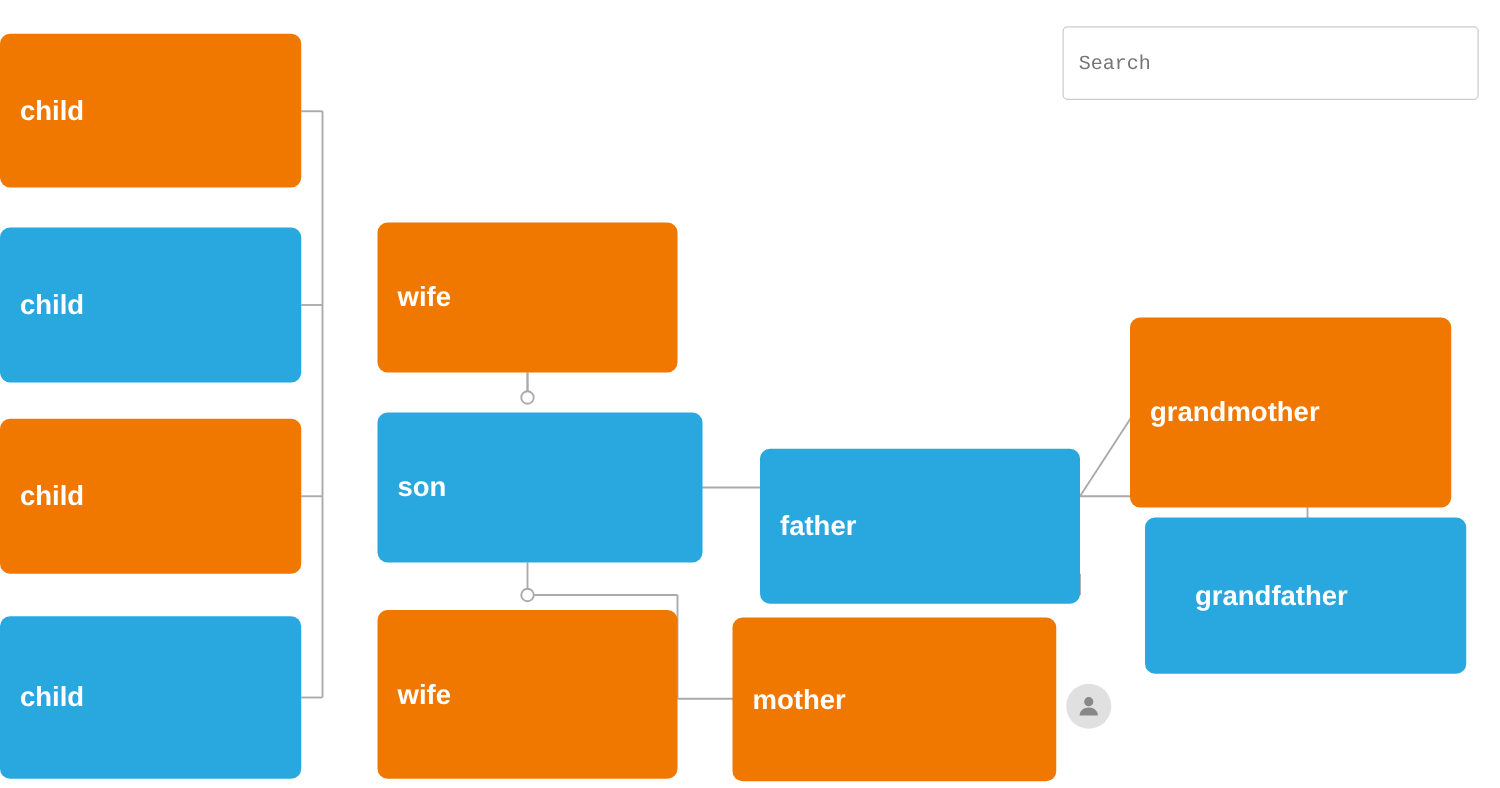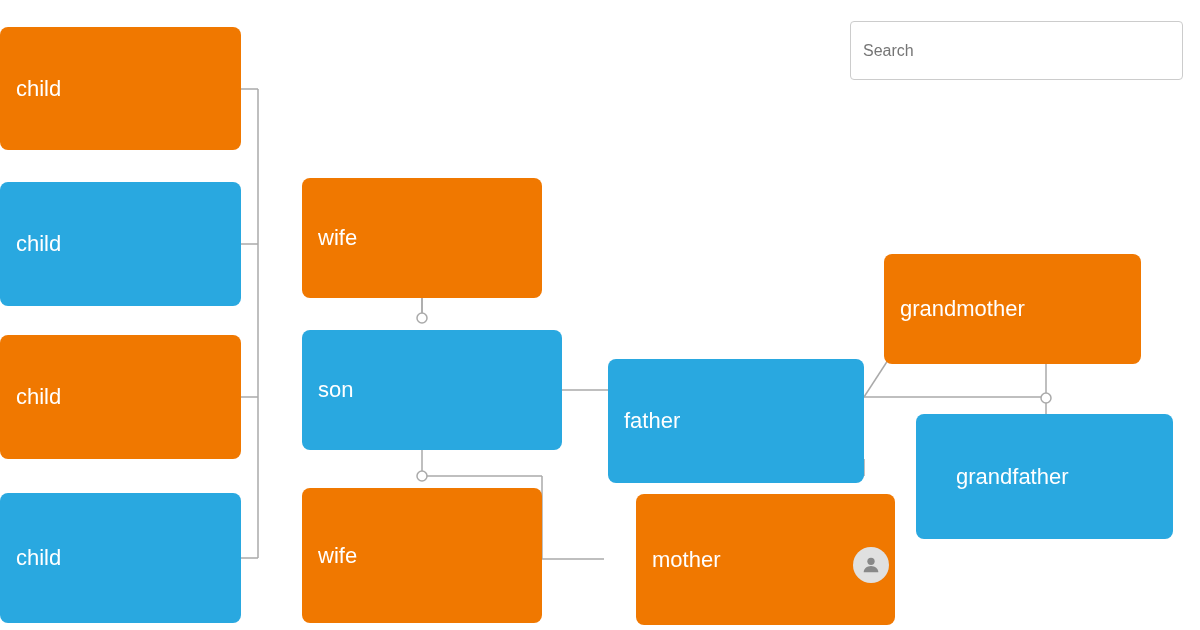--- a/index.html
+++ b/index.html
@@ -21,30 +21,31 @@
 
     .search-input {
       width: 100%;
       height: 59px;
       border: 1px solid #cccccc;
       border-radius: 4px;
       padding: 0 12px;
       font-size: 16px;
       color: #999;
       outline: none;
+      font-family: Liberation Mono, monospace;
     }
 
     .node {
       position: absolute;
       border-radius: 8px;
       display: flex;
       align-items: center;
       padding-left: 16px;
       font-size: 22px;
-      font-weight: normal;
+      font-weight: bold;
       color: #ffffff;
     }
 
     .orange { background-color: #F07800; }
     .blue { background-color: #29A8E0; }
 
     
     .connectors {
       position: absolute;
       top: 0;
@@ -113,22 +114,22 @@
 
 <div id="nodes-container">
     <div class="node orange" style="left: 0px; top: 27px; width: 241px; height: 123px;">child</div>
     <div class="node blue" style="left: 0px; top: 182px; width: 241px; height: 124px;">child</div>
     <div class="node orange" style="left: 0px; top: 335px; width: 241px; height: 124px;">child</div>
     <div class="node blue" style="left: 0px; top: 493px; width: 241px; height: 130px;">child</div>
     <div class="node orange" style="left: 302px; top: 178px; width: 240px; height: 120px;">wife</div>
     <div class="node blue" style="left: 302px; top: 330px; width: 260px; height: 120px;">son</div>
     <div class="node orange" style="left: 302px; top: 488px; width: 240px; height: 135px;">wife</div>
     <div class="node blue" style="left: 608px; top: 335px; width: 256px; height: 124px; margin-top: 24px;">father</div>
-    <div class="node orange" style="left: 636px; top: 494px; width: 259px; height: 131px;">mother</div>
-    <div class="node orange" style="left: 884px; top: 254px; width: 257px; height: 110px;">grandmother</div>
+    <div class="node orange" style="left: 586px; top: 494px; width: 259px; height: 131px;">mother</div>
+    <div class="node orange" style="left: 904px; top: 254px; width: 257px; height: 152px;">grandmother</div>
     <div class="node blue" style="left: 916px; top: 414px; width: 257px; height: 125px; padding-left: 40px;">grandfather</div>
   </div>
 
 <div class="person-icon" style="position:absolute; left:853px; top:547px; z-index:10;">
   <svg width="22" height="22" viewBox="0 0 24 24" fill="#888">
     <circle cx="12" cy="8" r="4"></circle>
     <path d="M4 20c0-4 3.6-7 8-7s8 3 8 7"></path>
   </svg>
 </div>
 

